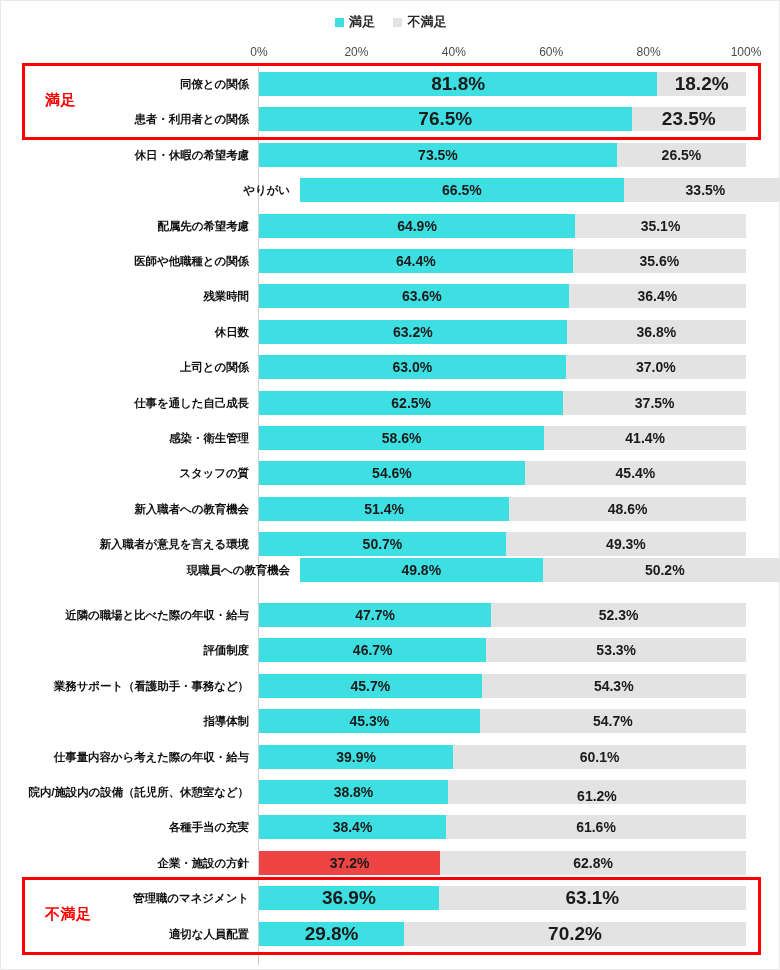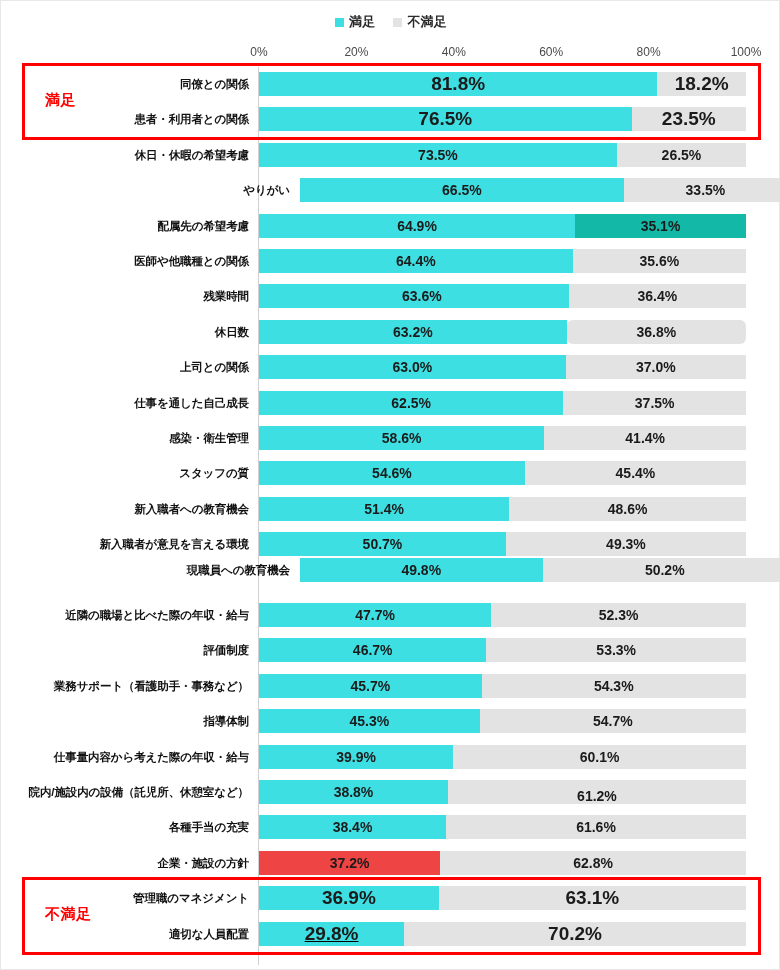--- a/index.html
+++ b/index.html
@@ -191,21 +191,21 @@
             <span class="seg-val">33.5%</span>
           </div>
         </div>
       </div>
       <div class="row" style="top: 143.6px;">
         <div class="row-label">配属先の希望考慮</div>
         <div class="bar-track">
           <div class="seg seg-sat" style="width: 316.063px; background: rgb(61, 223, 226);">
             <span class="seg-val">64.9%</span>
           </div>
-          <div class="seg seg-dis" style="width: 171px; background: #14b8a6;">
+          <div class="seg seg-dis" style="width: 171px; background: #e5e5e5;">
             <span class="seg-val">35.1%</span>
           </div>
         </div>
       </div>
       <div class="row" style="top: 179px;">
         <div class="row-label">医師や他職種との関係</div>
         <div class="bar-track">
           <div class="seg seg-sat" style="width: 313.628px; background: rgb(61, 223, 226);">
             <span class="seg-val">64.4%</span>
           </div>
@@ -224,21 +224,21 @@
             <span class="seg-val">36.4%</span>
           </div>
         </div>
       </div>
       <div class="row" style="top: 249.8px;">
         <div class="row-label">休日数</div>
         <div class="bar-track">
           <div class="seg seg-sat" style="width: 307.784px; background: rgb(61, 223, 226);">
             <span class="seg-val">63.2%</span>
           </div>
-          <div class="seg seg-dis" style="width: 179.216px; background: rgb(227, 227, 227); border-radius: 6px;">
+          <div class="seg seg-dis" style="width: 179.216px; background: rgb(227, 227, 227);">
             <span class="seg-val">36.8%</span>
           </div>
         </div>
       </div>
       <div class="row" style="top: 285.2px;">
         <div class="row-label">上司との関係</div>
         <div class="bar-track">
           <div class="seg seg-sat" style="width: 306.81px; background: rgb(61, 223, 226);">
             <span class="seg-val">63.0%</span>
           </div>
@@ -408,21 +408,21 @@
             <span class="seg-val big">36.9%</span>
           </div>
           <div class="seg seg-dis" style="width: 307.297px; background: rgb(227, 227, 227);">
             <span class="seg-val big">63.1%</span>
           </div>
         </div>
       </div>
       <div class="row" style="top: 851.6px;">
         <div class="row-label">適切な人員配置</div>
         <div class="bar-track">
-          <div class="seg seg-sat" style="width: 145.126px; background: rgb(61, 223, 226); text-decoration: underline;">
+          <div class="seg seg-sat" style="width: 145.126px; background: rgb(61, 223, 226);">
             <span class="seg-val big">29.8%</span>
           </div>
           <div class="seg seg-dis" style="width: 341.874px; background: rgb(227, 227, 227);">
             <span class="seg-val big">70.2%</span>
           </div>
         </div>
       </div>
     </div>
 
   <div class="hl-box" id="hl-top" style="left: 21px; top: 62px; width: 739px; height: 77.4px; border-color: rgb(255, 0, 0);"></div>

